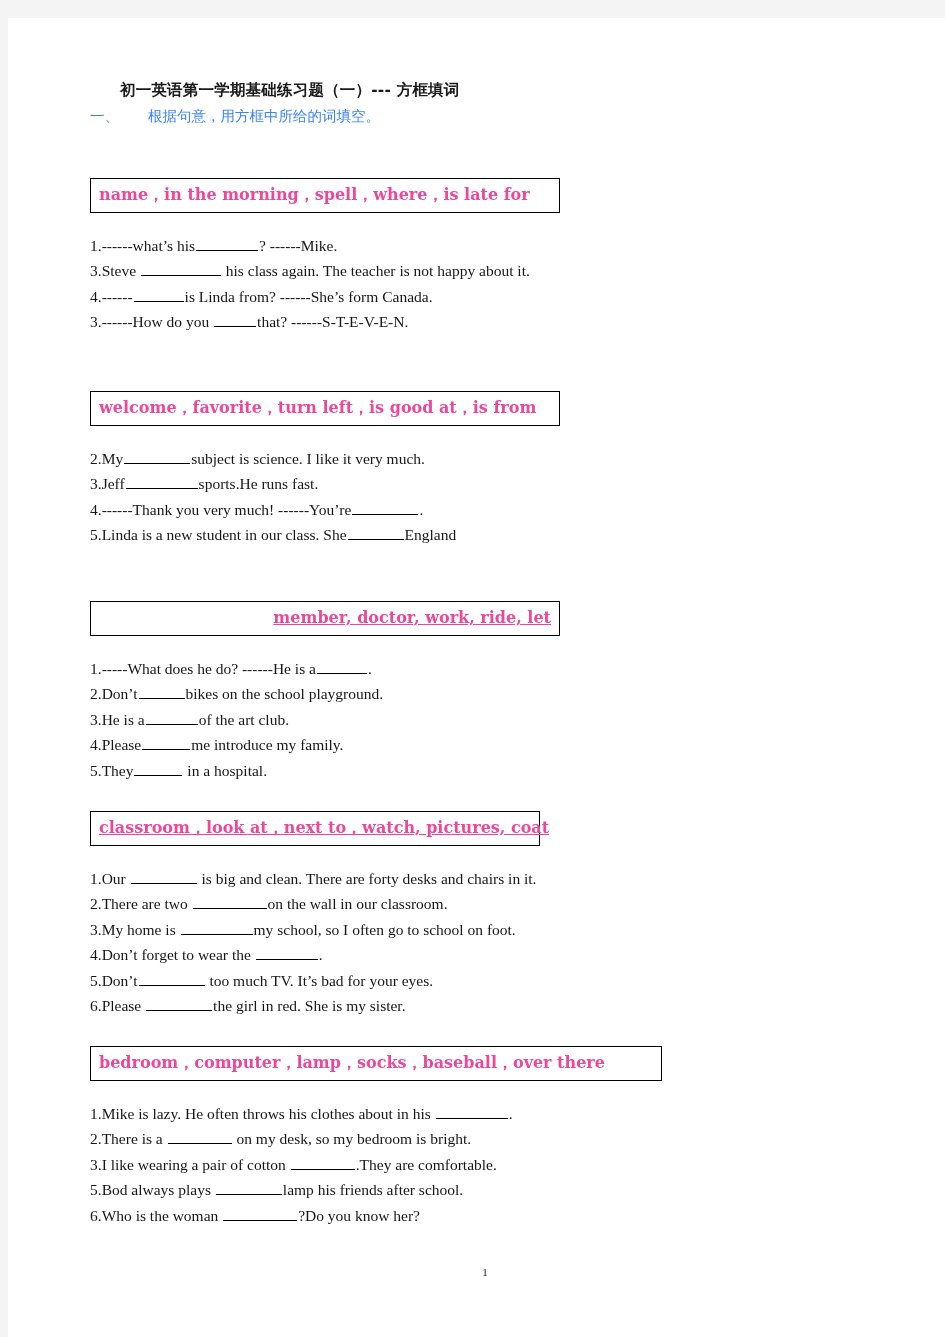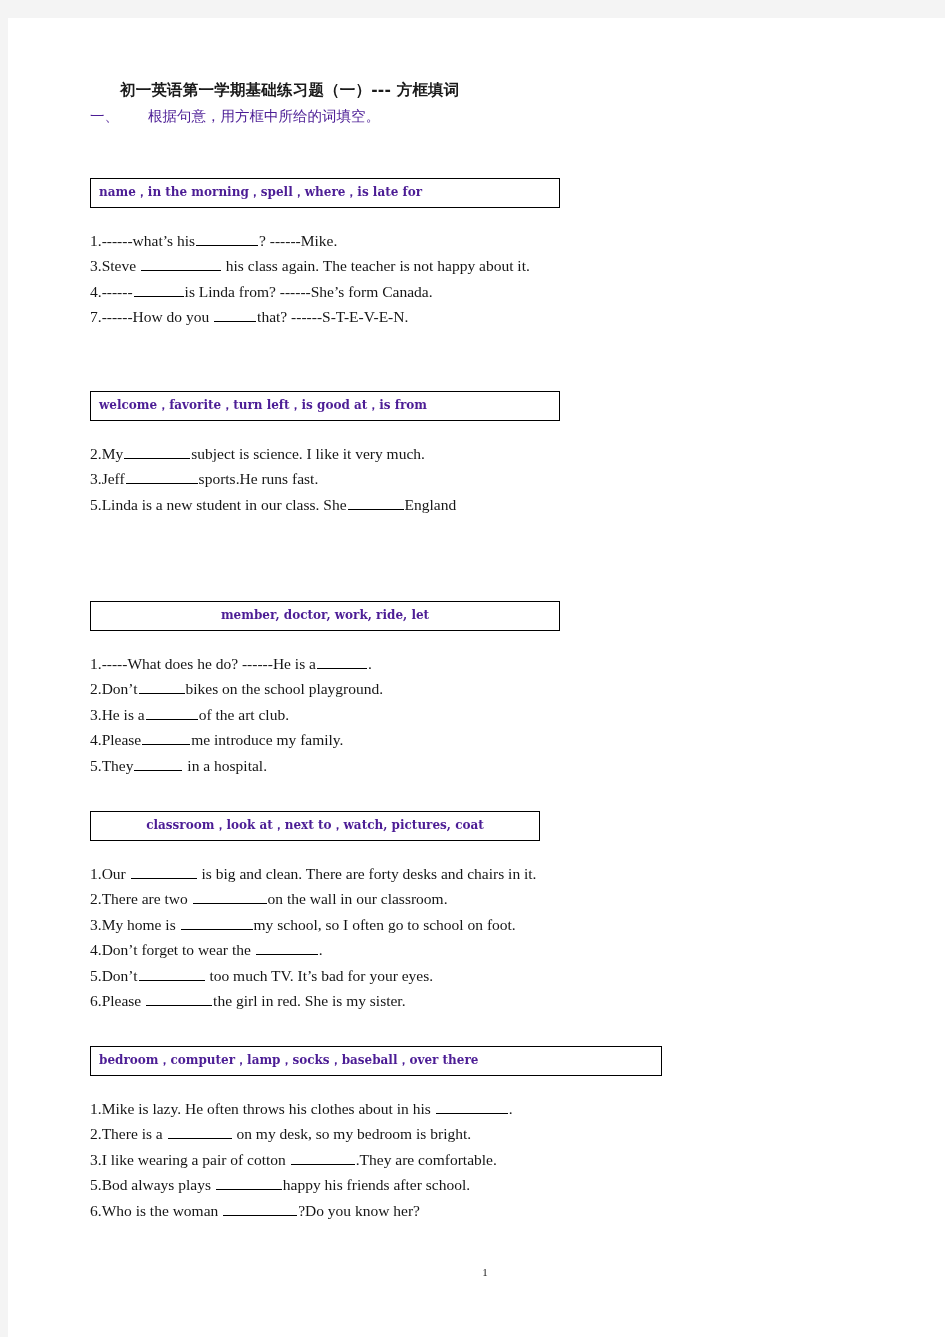--- a/index.html
+++ b/index.html
@@ -38,46 +38,46 @@
     color: #1a1a1a;
     text-align: left;
     letter-spacing: 0.2px;
     padding-left: 30px;
     margin: 0 0 4px 0;
     white-space: nowrap;
   }
   .instruction {
     font-family: "DejaVu Sans", "Liberation Sans", sans-serif;
     font-size: 14.5px;
-    color: #4c1d95;
+    color: #3b82f6;
     margin: 6px 0 0 0;
     white-space: nowrap;
   }
   .instruction .num {
     display: inline-block;
     width: 58px;
   }
 
   
   .group {
     position: relative;
   }
   .wordbox {
     border: 1.6px solid #000000;
     box-sizing: border-box;
     padding: 6px 8px 7px 8px;
     font-family: "DejaVu Serif", "Liberation Serif", serif;
     font-weight: bold;
-    font-size: 12px;
-    color: #4c1d95;
+    font-size: 16px;
+    color: #ec4899;
     line-height: 1.25;
     background: #ffffff;
     white-space: nowrap;
   }
-  .wordbox.center { text-align: center; }
+  .wordbox.center { text-align: right; text-decoration: underline; }
   .wordbox.left   { text-align: left; }
 
   .items {
     margin-top: 20px;
     font-family: "Liberation Serif", "DejaVu Serif", serif;
     font-size: 15.5px;
     color: #161616;
     line-height: 1.64;
   }
   .items .line {
@@ -114,28 +114,29 @@
       <span class="num">一、</span><span>根据句意，用方框中所给的词填空。</span>
     </p>
 
     <div id="groups-host">
         <div class="group" style="position: absolute; left: 0px; top: 98px; width: 790px;">
           <div class="wordbox left" style="width: 470px;">name，in the morning，spell，where，is late for</div>
           <div class="items">
             <div class="line"><span>1.------what’s his</span><span class="blank" style="width: 62px;"></span><span>?   ------Mike.</span></div>
             <div class="line"><span>3.Steve </span><span class="blank" style="width: 80px;"></span><span> his class again. The teacher is not happy about it.</span></div>
             <div class="line"><span>4.------</span><span class="blank" style="width: 50px;"></span><span>is Linda from?   ------She’s form Canada.</span></div>
-            <div class="line"><span>7.------How do you </span><span class="blank" style="width: 42px;"></span><span>that?   ------S-T-E-V-E-N.</span></div>
+            <div class="line"><span>3.------How do you </span><span class="blank" style="width: 42px;"></span><span>that?   ------S-T-E-V-E-N.</span></div>
           </div>
         </div>
         <div class="group" style="position: absolute; left: 0px; top: 311px; width: 790px;">
           <div class="wordbox left" style="width: 470px;">welcome，favorite，turn left，is good at，is from</div>
           <div class="items">
             <div class="line"><span>2.My</span><span class="blank" style="width: 66px;"></span><span>subject is science.   I like it very much.</span></div>
             <div class="line"><span>3.Jeff</span><span class="blank" style="width: 72px;"></span><span>sports.He runs fast.</span></div>
+            <div class="line"><span>4.------Thank you very much!   ------You’re</span><span class="blank" style="width: 66px;"></span><span>.</span></div>
             <div class="line"><span>5.Linda is a new student in our class.   She</span><span class="blank" style="width: 56px;"></span><span>England</span></div>
           </div>
         </div>
         <div class="group" style="position: absolute; left: 0px; top: 521px; width: 790px;">
           <div class="wordbox center" style="width: 470px;">member, doctor, work, ride, let</div>
           <div class="items">
             <div class="line"><span>1.-----What does he do?   ------He is a</span><span class="blank" style="width: 50px;"></span><span>.</span></div>
             <div class="line"><span>2.Don’t</span><span class="blank" style="width: 46px;"></span><span>bikes on the school playground.</span></div>
             <div class="line"><span>3.He is a</span><span class="blank" style="width: 52px;"></span><span>of the art club.</span></div>
             <div class="line"><span>4.Please</span><span class="blank" style="width: 48px;"></span><span>me introduce my family.</span></div>
@@ -152,21 +153,21 @@
             <div class="line"><span>5.Don’t</span><span class="blank" style="width: 66px;"></span><span> too much TV. It’s bad for your eyes.</span></div>
             <div class="line"><span>6.Please </span><span class="blank" style="width: 66px;"></span><span>the girl in red. She is my sister.</span></div>
           </div>
         </div>
         <div class="group" style="position: absolute; left: 0px; top: 966px; width: 790px;">
           <div class="wordbox left" style="width: 572px;">bedroom，computer，lamp，socks，baseball，over there</div>
           <div class="items">
             <div class="line"><span>1.Mike is lazy. He often throws his clothes about in his </span><span class="blank" style="width: 72px;"></span><span>.</span></div>
             <div class="line"><span>2.There is a </span><span class="blank" style="width: 64px;"></span><span> on my desk, so my bedroom is bright.</span></div>
             <div class="line"><span>3.I like wearing a pair of cotton </span><span class="blank" style="width: 64px;"></span><span>.They are comfortable.</span></div>
-            <div class="line"><span>5.Bod always plays </span><span class="blank" style="width: 66px;"></span><span>happy his friends after school.</span></div>
+            <div class="line"><span>5.Bod always plays </span><span class="blank" style="width: 66px;"></span><span>lamp his friends after school.</span></div>
             <div class="line"><span>6.Who is the woman </span><span class="blank" style="width: 74px;"></span><span>?Do you know her?</span></div>
           </div>
         </div>
       </div>
 
     <div class="pagenum">1</div>
   </div>
 </div>
 
 </body></html>

